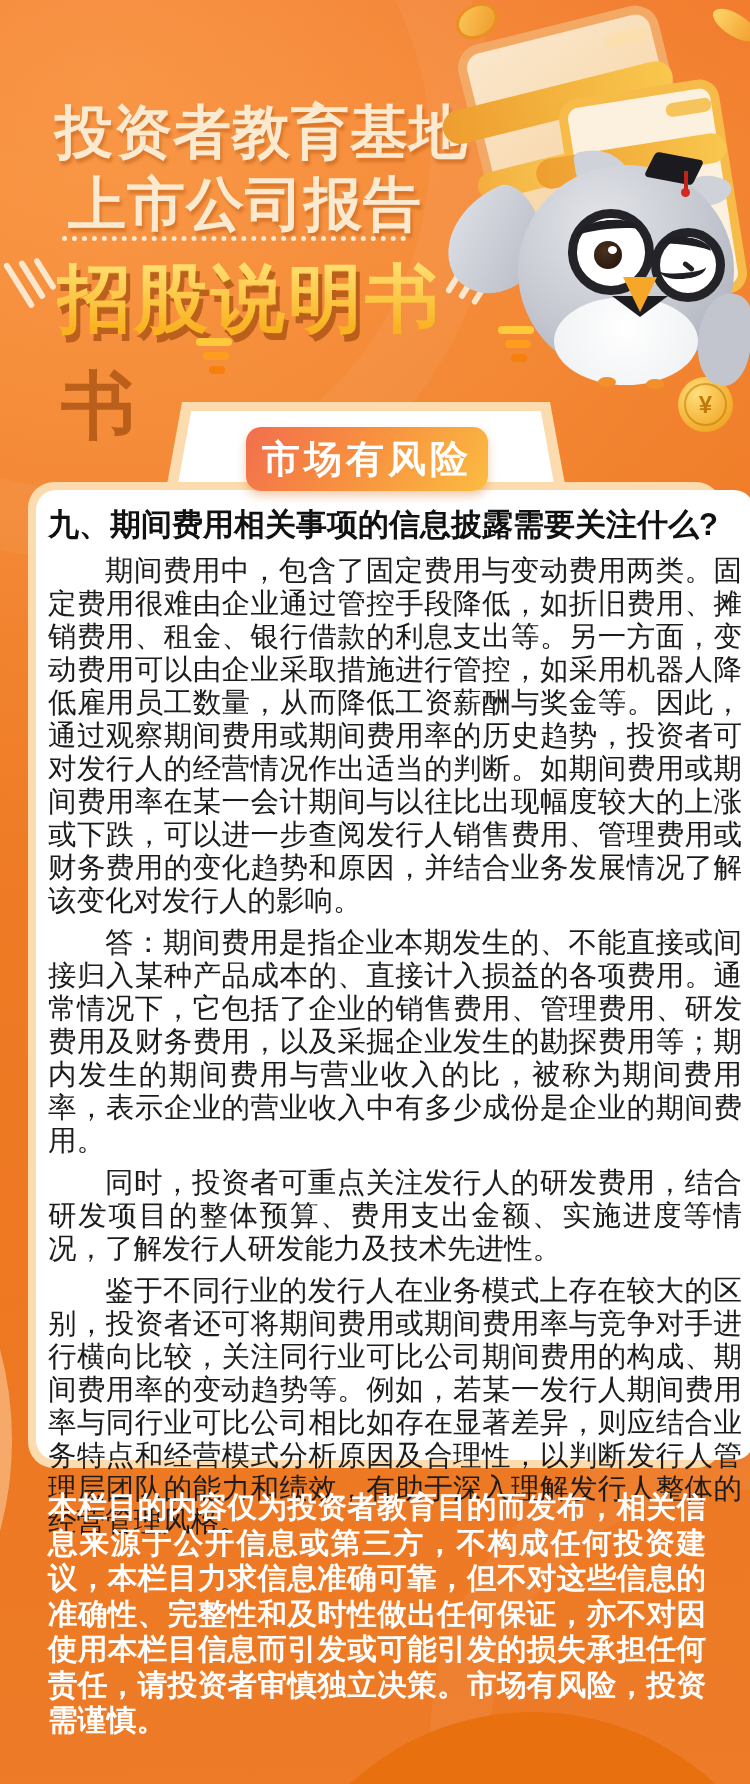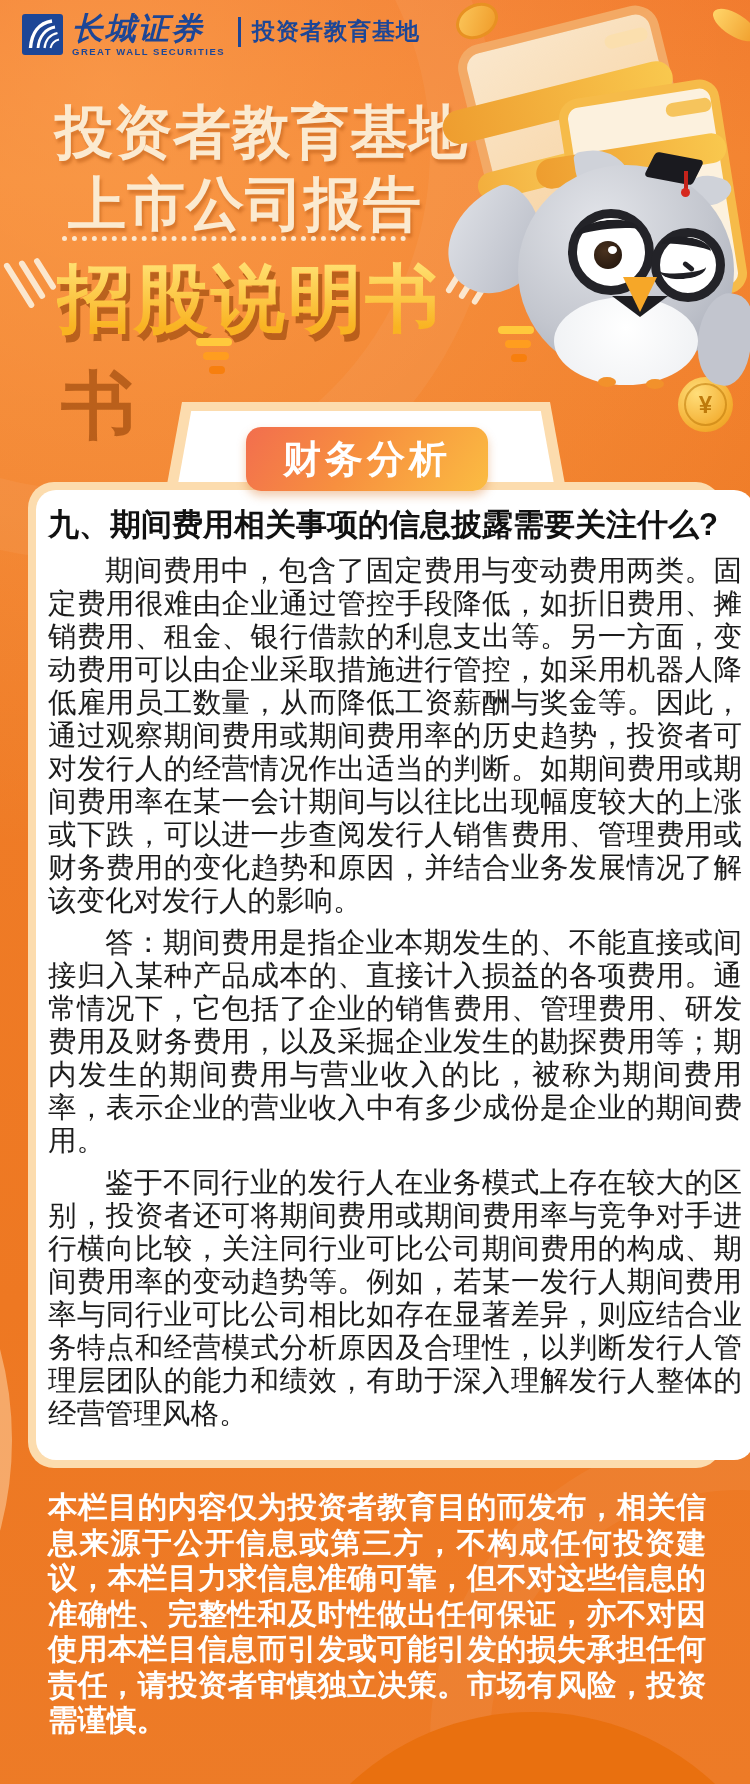--- a/index.html
+++ b/index.html
@@ -119,35 +119,20 @@
 <body>
 
 <div class="poster">
 
   <div class="bg-glow"></div>
   <div class="swirl swirl-a"></div>
   <div class="swirl swirl-b"></div>
   <div class="swirl swirl-c"></div>
   <div class="bottom-circle"></div>
 
-  <div class="brand">
-    <svg class="mark" viewBox="0 0 41 41" xmlns="http://www.w3.org/2000/svg">
-      <rect x="0" y="0" width="41" height="41" rx="3" fill="#1D4696"></rect>
-      <path d="M30 7 C17 9 9.5 19 8.5 34" stroke="#FFFFFF" stroke-width="3.4" fill="none"></path>
-      <path d="M33 13 C24 14.5 17 22 16 34" stroke="#FFFFFF" stroke-width="2.8" fill="none"></path>
-      <path d="M35.5 19 C28.5 20.5 23.5 26 22.5 34" stroke="#FFFFFF" stroke-width="2.3" fill="none"></path>
-      <path d="M37 25.5 C32.5 26.5 29.5 29.5 28.5 34" stroke="#FFFFFF" stroke-width="1.9" fill="none"></path>
-    </svg>
-    <div class="brand-names">
-      <span class="brand-cn">长城证券</span>
-      <span class="brand-en">GREAT WALL SECURITIES</span>
-    </div>
-    <div class="brand-divider"></div>
-    <span class="brand-division">投资者教育基地</span>
-  </div>
 
   <div class="hero-t1">投资者教育基地</div>
   <div class="hero-t2">上市公司报告</div>
   <div class="dotted-line"></div>
   <div class="hash hash-left">
       <span></span>
       <span></span>
       <span></span>
     </div>
   <div class="hero-sub-wrap">
@@ -211,23 +196,24 @@
     <div class="owl-foot owl-foot-r"></div>
   </div>
 
   <div class="card-tab-outer"></div>
   <div class="card-tab-inner"></div>
   <div class="card-outer"></div>
   <div class="card-inner">
     <h2 class="q-title">九、期间费用相关事项的信息披露需要关注什么?</h2>
     <p class="body-p">期间费用中，包含了固定费用与变动费用两类。固定费用很难由企业通过管控手段降低，如折旧费用、摊销费用、租金、银行借款的利息支出等。另一方面，变动费用可以由企业采取措施进行管控，如采用机器人降低雇用员工数量，从而降低工资薪酬与奖金等。因此，通过观察期间费用或期间费用率的历史趋势，投资者可对发行人的经营情况作出适当的判断。如期间费用或期间费用率在某一会计期间与以往比出现幅度较大的上涨或下跌，可以进一步查阅发行人销售费用、管理费用或财务费用的变化趋势和原因，并结合业务发展情况了解该变化对发行人的影响。</p>
     <p class="body-p">答：期间费用是指企业本期发生的、不能直接或间接归入某种产品成本的、直接计入损益的各项费用。通常情况下，它包括了企业的销售费用、管理费用、研发费用及财务费用，以及采掘企业发生的勘探费用等；期内发生的期间费用与营业收入的比，被称为期间费用率，表示企业的营业收入中有多少成份是企业的期间费用。</p>
+    <p class="body-p">同时，投资者可重点关注发行人的研发费用，结合研发项目的整体预算、费用支出金额、实施进度等情况，了解发行人研发能力及技术先进性。</p>
     <p class="body-p">鉴于不同行业的发行人在业务模式上存在较大的区别，投资者还可将期间费用或期间费用率与竞争对手进行横向比较，关注同行业可比公司期间费用的构成、期间费用率的变动趋势等。例如，若某一发行人期间费用率与同行业可比公司相比如存在显著差异，则应结合业务特点和经营模式分析原因及合理性，以判断发行人管理层团队的能力和绩效，有助于深入理解发行人整体的经营管理风格。</p>
   </div>
   <div class="badge">
-    <span class="badge-label">财务分析</span>
+    <span class="badge-label">市场有风险</span>
   </div>
 
   <div class="disclaimer">
     <p class="disc-body">本栏目的内容仅为投资者教育目的而发布，相关信息来源于公开信息或第三方，不构成任何投资建议，本栏目力求信息准确可靠，但不对这些信息的准确性、完整性和及时性做出任何保证，亦不对因使用本栏目信息而引发或可能引发的损失承担任何责任，请投资者审慎独立决策。市场有风险，投资需谨慎。</p>
   </div>
 
 </div>
 
 </body></html>

